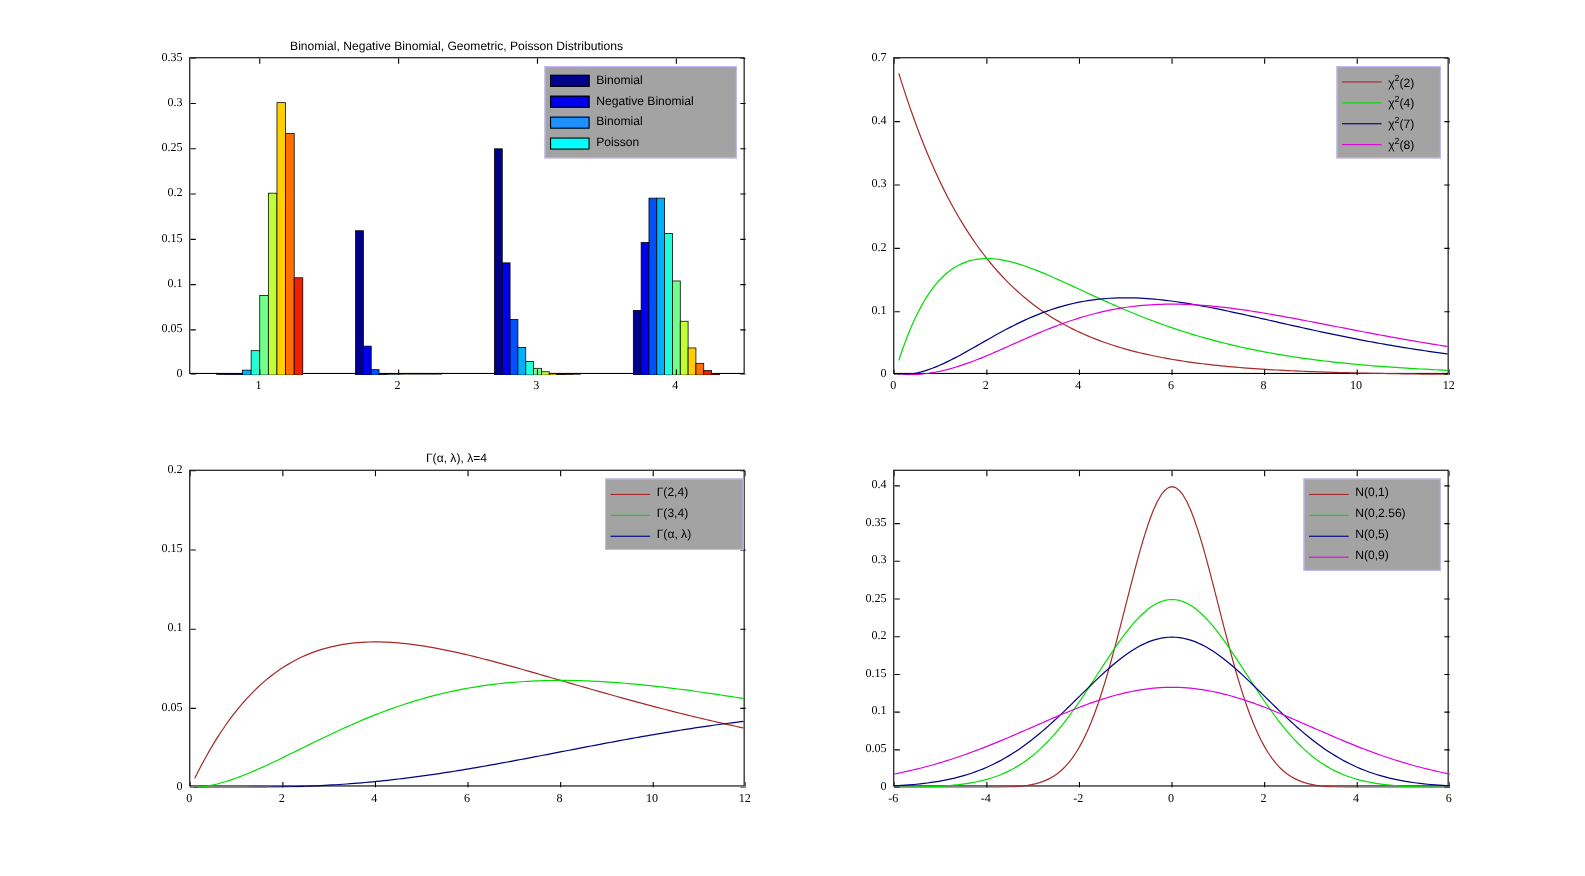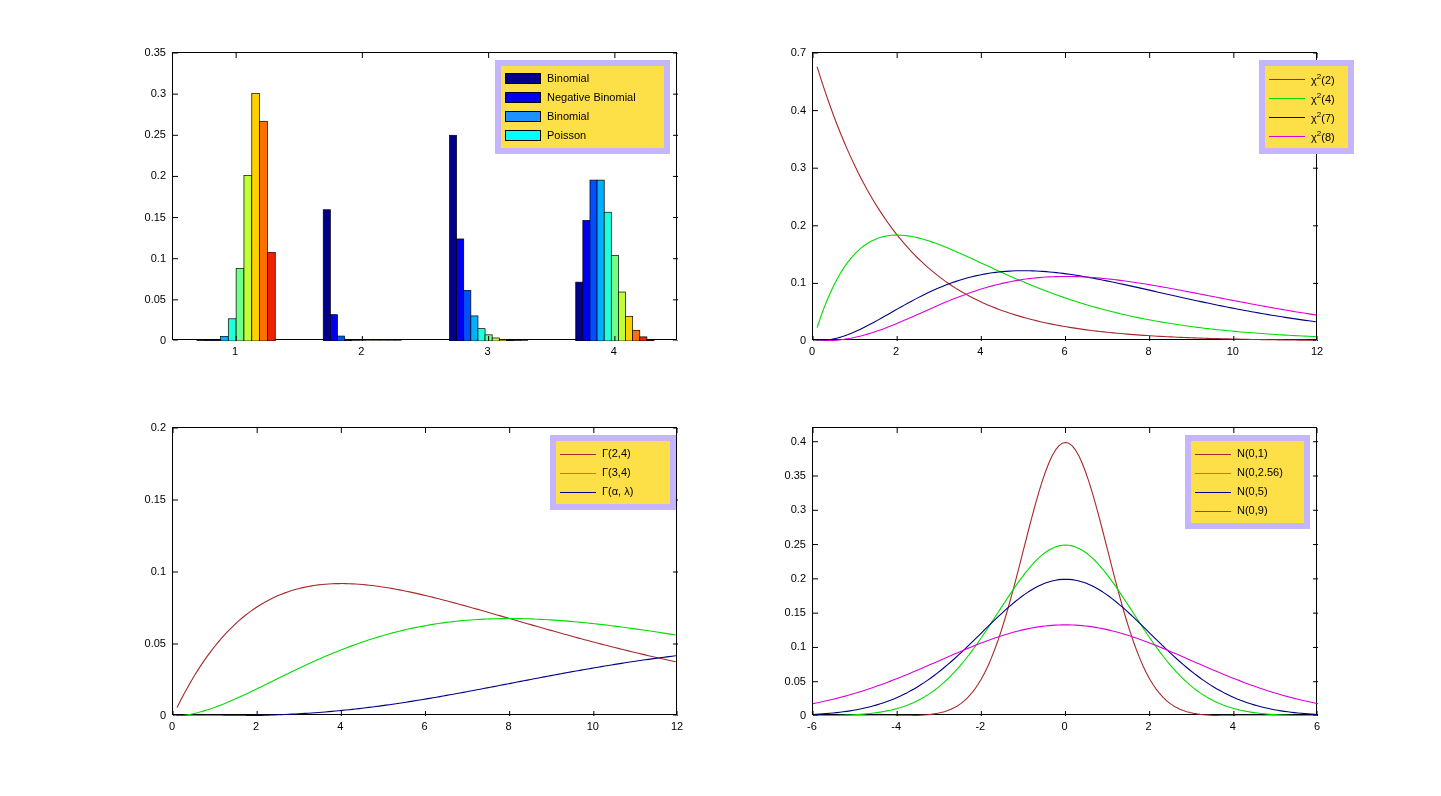--- a/index.html
+++ b/index.html
@@ -42,37 +42,37 @@
     background: #ffffff;
     overflow: visible;
   }
   .axes svg {
     display: block;
     position: absolute;
     left: 0; top: 0;
   }
   .ticklabel {
     position: absolute;
-    font-family: Liberation Sans, sans-serif;
+    font-family: Liberation Serif, serif;
     font-size: 11px;
     color: #000000;
     white-space: nowrap;
   }
   .ticklabel.y {
     text-align: right;
     transform: translateY(-50%);
   }
   .ticklabel.x {
     text-align: center;
     transform: translateX(-50%);
   }
   .legend {
     position: absolute;
-    border: 6px solid #c4b5fd;
-    background: #fde047;
+    border: 1px solid #c4b5fd;
+    background: #a3a3a3;
     box-sizing: border-box;
     padding: 3px 4px;
     z-index: 5;
   }
   .legend-row {
     display: flex;
     align-items: center;
     height: 19px;
   }
   .legend-swatch-box {
@@ -105,20 +105,21 @@
     line-height: 11px;
   }
   sup { font-size: 8px; vertical-align: super; }
 </style>
 </head>
 <body>
 
 <div class="figure">
 
   <div class="panel" style="left:150px; top:30px; width:530px; height:330px;">
+    <div class="panel-title" style="top:6px;">Binomial, Negative Binomial, Geometric, Poisson Distributions</div>
     <div class="axes" id="ax-discrete" style="left:22px; top:22px; width:505px; height:288px;">
       <svg id="svg-discrete" width="505" height="288">
           <rect x="23.987499999999994" y="287.5885714285714" width="7.827500000000008" height="0.8" fill="#00008b" stroke="#000" stroke-width="0.7"></rect>
           <rect x="31.815" y="287.424" width="7.827500000000004" height="0.8" fill="#0000ee" stroke="#000" stroke-width="0.7"></rect>
           <rect x="39.64249999999999" y="287.01257142857145" width="7.8274999999999935" height="0.987428571428552" fill="#0050ff" stroke="#000" stroke-width="0.7"></rect>
           <rect x="47.469999999999985" y="283.4742857142857" width="7.827500000000008" height="4.525714285714287" fill="#00b0ff" stroke="#000" stroke-width="0.7"></rect>
           <rect x="55.29749999999999" y="265.78285714285715" width="7.827500000000008" height="22.217142857142846" fill="#20ffd8" stroke="#000" stroke-width="0.7"></rect>
           <rect x="63.125" y="215.5885714285714" width="7.827500000000001" height="72.41142857142859" fill="#70ff88" stroke="#000" stroke-width="0.7"></rect>
           <rect x="70.95249999999997" y="122.60571428571424" width="7.827500000000015" height="165.39428571428576" fill="#c0ff38" stroke="#000" stroke-width="0.7"></rect>
           <rect x="78.77999999999999" y="40.31999999999999" width="7.827500000000001" height="247.68" fill="#ffd000" stroke="#000" stroke-width="0.7"></rect>
@@ -260,21 +261,21 @@
         <div class="ticklabel y" style="left: -38px; width: 54px; top: 79.6px;">0.4</div>
         <div class="ticklabel y" style="left: -38px; width: 54px; top: 22px;">0.7</div>
         <div class="ticklabel x" style="left: 22px; top: 315px;">0</div>
         <div class="ticklabel x" style="left: 106.167px; top: 315px;">2</div>
         <div class="ticklabel x" style="left: 190.333px; top: 315px;">4</div>
         <div class="ticklabel x" style="left: 274.5px; top: 315px;">6</div>
         <div class="ticklabel x" style="left: 358.667px; top: 315px;">8</div>
         <div class="ticklabel x" style="left: 442.833px; top: 315px;">10</div>
         <div class="ticklabel x" style="left: 527px; top: 315px;">12</div>
       </div>
-    <div class="legend" id="legend-chisq" style="left:425px; top:30px; width:95px;margin-left:44px;">
+    <div class="legend" id="legend-chisq" style="left:425px; top:30px; width:95px;">
         <div class="legend-row">
           <span class="legend-swatch-line">
             <i style="background: rgb(165, 42, 42);"></i>
           </span>
           <span class="legend-label"><span>χ</span><sup>2</sup><span>(2)</span></span>
         </div>
         <div class="legend-row">
           <span class="legend-swatch-line">
             <i style="background: rgb(0, 221, 0);"></i>
           </span>
@@ -289,20 +290,21 @@
         <div class="legend-row">
           <span class="legend-swatch-line">
             <i style="background: rgb(221, 0, 221);"></i>
           </span>
           <span class="legend-label"><span>χ</span><sup>2</sup><span>(8)</span></span>
         </div>
       </div>
   </div>
 
   <div class="panel" style="left:150px; top:405px; width:530px; height:330px;">
+    <div class="panel-title" style="top:6px;">Γ(α, λ), λ=4</div>
     <div class="axes" id="ax-gamma" style="left:22px; top:22px; width:505px; height:288px;">
       <svg id="svg-gamma" width="505" height="288">
           <path d="M4.21 279.22 L7.57 272.51 L10.94 266.07 L14.31 259.89 L17.68 253.97 L21.04 248.29 L24.41 242.85 L27.77 237.64 L31.14 232.65 L34.51 227.88 L37.87 223.32 L41.24 218.97 L44.61 214.81 L47.97 210.84 L51.34 207.06 L54.71 203.46 L58.08 200.04 L61.44 196.78 L64.81 193.69 L68.18 190.75 L71.54 187.97 L74.91 185.34 L78.28 182.85 L81.64 180.50 L85.01 178.28 L88.38 176.20 L91.74 174.24 L95.11 172.40 L98.48 170.67 L101.84 169.06 L105.21 167.57 L108.58 166.17 L111.94 164.88 L115.31 163.69 L118.68 162.60 L122.04 161.59 L125.41 160.68 L128.78 159.85 L132.14 159.10 L135.51 158.43 L138.88 157.84 L142.24 157.33 L145.61 156.88 L148.98 156.51 L152.34 156.20 L155.71 155.96 L159.08 155.77 L162.44 155.65 L165.81 155.58 L169.18 155.57 L172.54 155.60 L175.91 155.69 L179.28 155.83 L182.64 156.02 L186.01 156.24 L189.38 156.52 L192.74 156.83 L196.11 157.18 L199.48 157.57 L202.84 157.99 L206.21 158.45 L209.58 158.94 L212.94 159.47 L216.31 160.02 L219.68 160.60 L223.04 161.21 L226.41 161.85 L229.78 162.51 L233.14 163.19 L236.51 163.89 L239.88 164.62 L243.24 165.36 L246.61 166.13 L249.98 166.91 L253.34 167.71 L256.71 168.53 L260.08 169.36 L263.44 170.20 L266.81 171.06 L270.18 171.93 L273.54 172.81 L276.91 173.70 L280.28 174.60 L283.64 175.51 L287.01 176.43 L290.38 177.35 L293.74 178.29 L297.11 179.23 L300.48 180.17 L303.84 181.12 L307.21 182.08 L310.58 183.04 L313.94 184.00 L317.31 184.97 L320.68 185.94 L324.04 186.91 L327.41 187.88 L330.78 188.85 L334.14 189.83 L337.51 190.80 L340.88 191.78 L344.24 192.75 L347.61 193.72 L350.98 194.70 L354.34 195.67 L357.71 196.63 L361.08 197.60 L364.44 198.56 L367.81 199.53 L371.18 200.48 L374.54 201.44 L377.91 202.39 L381.28 203.34 L384.64 204.28 L388.01 205.22 L391.38 206.16 L394.74 207.09 L398.11 208.01 L401.48 208.93 L404.84 209.85 L408.21 210.76 L411.58 211.66 L414.94 212.56 L418.31 213.46 L421.68 214.34 L425.04 215.23 L428.41 216.10 L431.78 216.97 L435.14 217.84 L438.51 218.69 L441.88 219.54 L445.24 220.39 L448.61 221.23 L451.98 222.06 L455.34 222.88 L458.71 223.70 L462.08 224.51 L465.44 225.31 L468.81 226.11 L472.18 226.90 L475.54 227.68 L478.91 228.46 L482.28 229.23 L485.64 229.99 L489.01 230.74 L492.38 231.49 L495.74 232.23 L499.11 232.96 L502.48 233.69" fill="none" stroke="#a52a2a" stroke-width="1.1" stroke-linejoin="round" stroke-linecap="round"></path>
           <path d="M4.21 287.89 L7.57 287.65 L10.94 287.29 L14.31 286.81 L17.68 286.21 L21.04 285.52 L24.41 284.73 L27.77 283.84 L31.14 282.88 L34.51 281.84 L37.87 280.72 L41.24 279.54 L44.61 278.30 L47.97 277.01 L51.34 275.66 L54.71 274.26 L58.08 272.83 L61.44 271.35 L64.81 269.85 L68.18 268.31 L71.54 266.74 L74.91 265.16 L78.28 263.55 L81.64 261.93 L85.01 260.30 L88.38 258.65 L91.74 257.00 L95.11 255.34 L98.48 253.68 L101.84 252.02 L105.21 250.36 L108.58 248.71 L111.94 247.06 L115.31 245.42 L118.68 243.79 L122.04 242.18 L125.41 240.57 L128.78 238.98 L132.14 237.41 L135.51 235.85 L138.88 234.31 L142.24 232.79 L145.61 231.29 L148.98 229.82 L152.34 228.36 L155.71 226.93 L159.08 225.52 L162.44 224.14 L165.81 222.78 L169.18 221.45 L172.54 220.15 L175.91 218.87 L179.28 217.62 L182.64 216.40 L186.01 215.20 L189.38 214.04 L192.74 212.90 L196.11 211.80 L199.48 210.72 L202.84 209.67 L206.21 208.65 L209.58 207.66 L212.94 206.70 L216.31 205.77 L219.68 204.87 L223.04 204.00 L226.41 203.16 L229.78 202.35 L233.14 201.57 L236.51 200.82 L239.88 200.09 L243.24 199.40 L246.61 198.73 L249.98 198.09 L253.34 197.48 L256.71 196.90 L260.08 196.35 L263.44 195.82 L266.81 195.32 L270.18 194.85 L273.54 194.41 L276.91 193.99 L280.28 193.59 L283.64 193.23 L287.01 192.88 L290.38 192.57 L293.74 192.28 L297.11 192.01 L300.48 191.76 L303.84 191.54 L307.21 191.35 L310.58 191.17 L313.94 191.02 L317.31 190.89 L320.68 190.79 L324.04 190.70 L327.41 190.63 L330.78 190.59 L334.14 190.56 L337.51 190.56 L340.88 190.57 L344.24 190.61 L347.61 190.66 L350.98 190.73 L354.34 190.82 L357.71 190.92 L361.08 191.05 L364.44 191.19 L367.81 191.34 L371.18 191.51 L374.54 191.70 L377.91 191.90 L381.28 192.12 L384.64 192.35 L388.01 192.60 L391.38 192.86 L394.74 193.13 L398.11 193.41 L401.48 193.71 L404.84 194.02 L408.21 194.34 L411.58 194.68 L414.94 195.02 L418.31 195.38 L421.68 195.75 L425.04 196.12 L428.41 196.51 L431.78 196.91 L435.14 197.31 L438.51 197.73 L441.88 198.15 L445.24 198.58 L448.61 199.02 L451.98 199.47 L455.34 199.93 L458.71 200.39 L462.08 200.86 L465.44 201.34 L468.81 201.82 L472.18 202.31 L475.54 202.80 L478.91 203.30 L482.28 203.81 L485.64 204.32 L489.01 204.84 L492.38 205.36 L495.74 205.88 L499.11 206.41 L502.48 206.94" fill="none" stroke="#00dd00" stroke-width="1.1" stroke-linejoin="round" stroke-linecap="round"></path>
           <path d="M4.21 288.00 L7.57 288.00 L10.94 288.00 L14.31 288.00 L17.68 288.00 L21.04 288.00 L24.41 287.99 L27.77 287.99 L31.14 287.99 L34.51 287.98 L37.87 287.97 L41.24 287.96 L44.61 287.94 L47.97 287.93 L51.34 287.90 L54.71 287.88 L58.08 287.85 L61.44 287.82 L64.81 287.78 L68.18 287.73 L71.54 287.68 L74.91 287.62 L78.28 287.56 L81.64 287.49 L85.01 287.41 L88.38 287.33 L91.74 287.23 L95.11 287.13 L98.48 287.02 L101.84 286.90 L105.21 286.77 L108.58 286.64 L111.94 286.49 L115.31 286.34 L118.68 286.17 L122.04 285.99 L125.41 285.81 L128.78 285.61 L132.14 285.40 L135.51 285.18 L138.88 284.95 L142.24 284.71 L145.61 284.46 L148.98 284.20 L152.34 283.93 L155.71 283.65 L159.08 283.35 L162.44 283.04 L165.81 282.73 L169.18 282.40 L172.54 282.06 L175.91 281.71 L179.28 281.35 L182.64 280.98 L186.01 280.59 L189.38 280.20 L192.74 279.80 L196.11 279.38 L199.48 278.96 L202.84 278.52 L206.21 278.08 L209.58 277.62 L212.94 277.16 L216.31 276.69 L219.68 276.20 L223.04 275.71 L226.41 275.21 L229.78 274.70 L233.14 274.18 L236.51 273.66 L239.88 273.12 L243.24 272.58 L246.61 272.03 L249.98 271.48 L253.34 270.91 L256.71 270.34 L260.08 269.77 L263.44 269.19 L266.81 268.60 L270.18 268.00 L273.54 267.40 L276.91 266.80 L280.28 266.19 L283.64 265.58 L287.01 264.96 L290.38 264.34 L293.74 263.71 L297.11 263.08 L300.48 262.45 L303.84 261.81 L307.21 261.17 L310.58 260.53 L313.94 259.89 L317.31 259.25 L320.68 258.60 L324.04 257.95 L327.41 257.31 L330.78 256.66 L334.14 256.01 L337.51 255.36 L340.88 254.71 L344.24 254.06 L347.61 253.41 L350.98 252.76 L354.34 252.12 L357.71 251.47 L361.08 250.83 L364.44 250.18 L367.81 249.54 L371.18 248.91 L374.54 248.27 L377.91 247.64 L381.28 247.01 L384.64 246.38 L388.01 245.76 L391.38 245.14 L394.74 244.52 L398.11 243.91 L401.48 243.31 L404.84 242.70 L408.21 242.10 L411.58 241.51 L414.94 240.92 L418.31 240.34 L421.68 239.76 L425.04 239.19 L428.41 238.62 L431.78 238.06 L435.14 237.50 L438.51 236.95 L441.88 236.41 L445.24 235.87 L448.61 235.34 L451.98 234.82 L455.34 234.30 L458.71 233.79 L462.08 233.28 L465.44 232.79 L468.81 232.30 L472.18 231.81 L475.54 231.34 L478.91 230.87 L482.28 230.41 L485.64 229.96 L489.01 229.51 L492.38 229.08 L495.74 228.65 L499.11 228.23 L502.48 227.81" fill="none" stroke="#000080" stroke-width="1.1" stroke-linejoin="round" stroke-linecap="round"></path>
           <line x1="0" y1="288" x2="0" y2="283" stroke="#000" stroke-width="1"></line>
           <line x1="0" y1="0" x2="0" y2="5" stroke="#000" stroke-width="1"></line>
           <line x1="84.16666666666666" y1="288" x2="84.16666666666666" y2="283" stroke="#000" stroke-width="1"></line>
           <line x1="84.16666666666666" y1="0" x2="84.16666666666666" y2="5" stroke="#000" stroke-width="1"></line>
           <line x1="168.33333333333331" y1="288" x2="168.33333333333331" y2="283" stroke="#000" stroke-width="1"></line>

